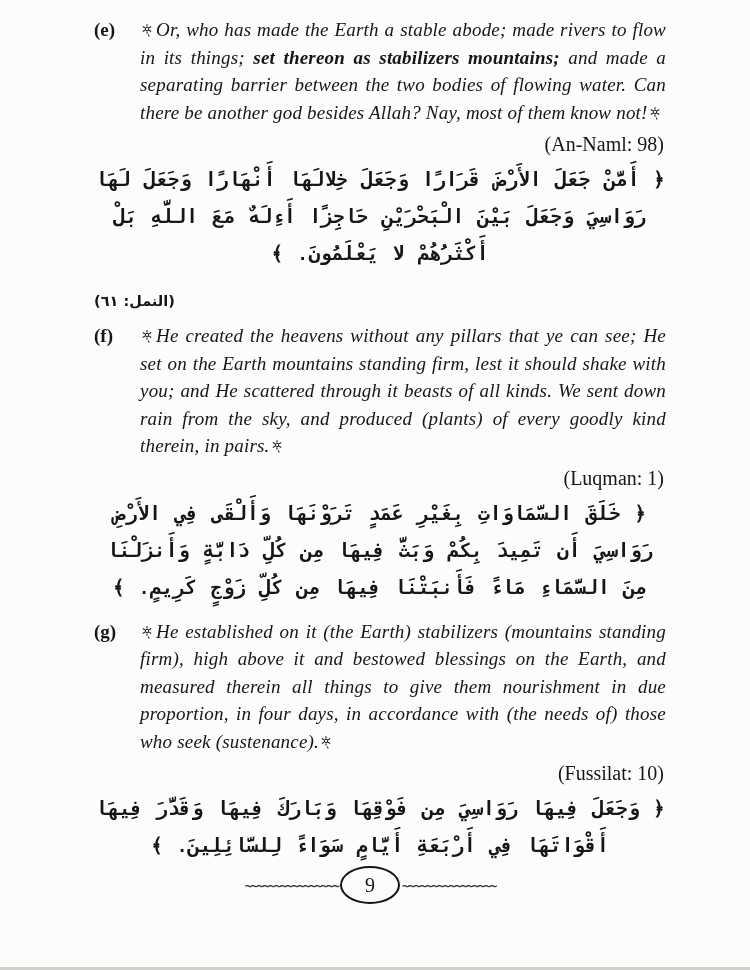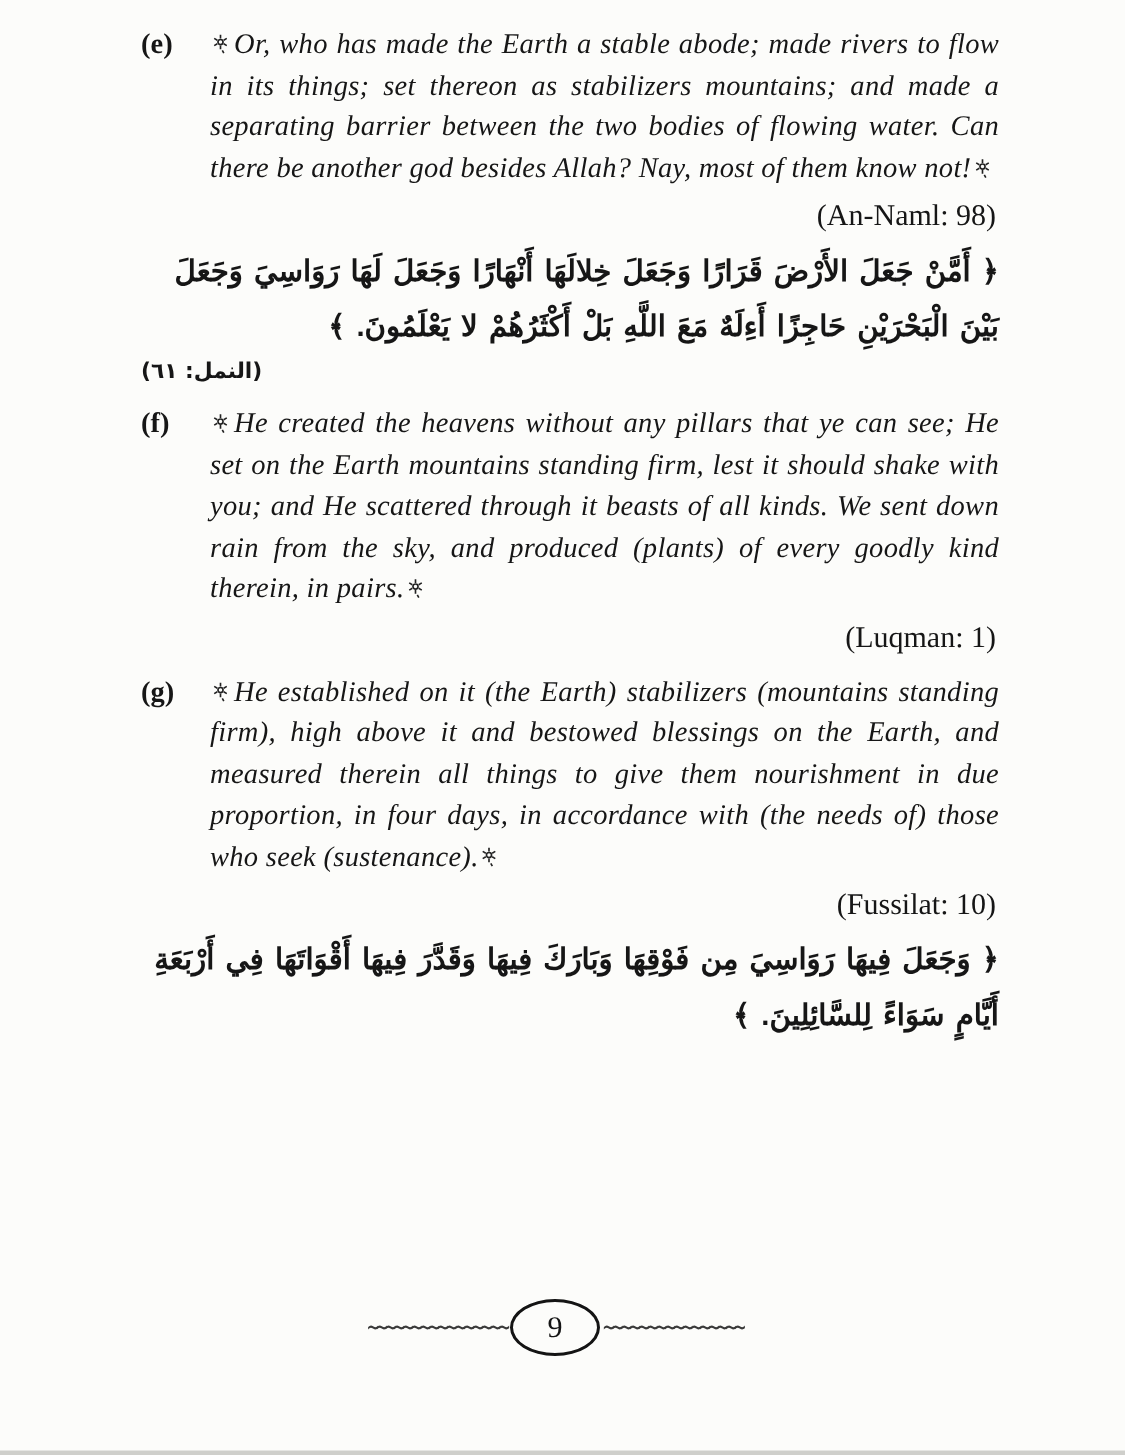--- a/index.html
+++ b/index.html
@@ -24,44 +24,44 @@
     width: 46px; flex-shrink: 0;
     font-weight: bold; font-size: 19px; line-height: 27px;
   }
   .eng-text {
     flex: 1;
     font-style: italic;
     font-size: 19px; line-height: 27.5px;
     text-align: justify;
     letter-spacing: 0.2px;
   }
-  .eng-bold { font-weight: normal; }
+  .eng-bold { font-weight: bold; }
   .orn { display: inline-block; vertical-align: -1px; margin: 0 3px 0 1px; }
   .orn svg { display: block; }
   .eng-ref {
     text-align: right;
     font-size: 20px; line-height: 26px;
     margin: 5px 2px 6px 0;
   }
   .arabic {
     direction: rtl;
-    font-family: Liberation Sans, sans-serif;
+    font-family: Liberation Mono, monospace;
     font-weight: bold;
     font-size: 19.5px; line-height: 37px;
-    text-align: right;
+    text-align: center;
     margin-top: 4px;
     word-spacing: 2px;
   }
   .arabic-ref {
     direction: rtl;
     font-family: "DejaVu Sans", sans-serif;
     font-weight: bold;
     font-size: 14.5px; line-height: 22px;
     text-align: left;
-    margin: 0 0 6px 0;
+    margin: 16px 0 6px 0;
   }
   .footer {
     position: absolute;
     left: 0; right: 10px; top: 866px;
     display: flex; justify-content: center; align-items: center;
   }
   .squiggle {
     font-family: "DejaVu Sans Mono", monospace;
     font-size: 13px; letter-spacing: -2px;
     color: #3a3a3a;
@@ -112,20 +112,21 @@
                 <path d="M6 1.2v2.4M6 8.4v2.4M1.8 3.6l2.1 1.2M10.2 3.6L8.1 4.8M1.8 8.4l2.1-1.2M10.2 8.4L8.1 7.2M7.2 11.6l1 1.8"></path>
               </g>
             </svg></span><span>He created the heavens without any pillars that ye can see; He set on the Earth mountains standing firm, lest it should shake with you; and He scattered through it beasts of all kinds. We sent down rain from the sky, and produced (plants) of every goodly kind therein, in pairs.</span><span class="eng-bold"></span><span></span><span class="orn"><svg width="12" height="14" viewBox="0 0 12 14">
               <g stroke="#222" stroke-width="1.1" fill="none">
                 <circle cx="6" cy="6" r="1.7"></circle>
                 <path d="M6 1.2v2.4M6 8.4v2.4M1.8 3.6l2.1 1.2M10.2 3.6L8.1 4.8M1.8 8.4l2.1-1.2M10.2 8.4L8.1 7.2M7.2 11.6l1 1.8"></path>
               </g>
             </svg></span></div>
     </div>
     <div class="eng-ref">(Luqman: 1)</div>
+    <div class="arabic" dir="rtl">﴿ خَلَقَ السَّمَاوَاتِ بِغَيْرِ عَمَدٍ تَرَوْنَهَا وَأَلْقَى فِي الأَرْضِ رَوَاسِيَ أَن تَمِيدَ بِكُمْ وَبَثَّ فِيهَا مِن كُلِّ دَابَّةٍ وَأَنزَلْنَا مِنَ السَّمَاءِ مَاءً فَأَنبَتْنَا فِيهَا مِن كُلِّ زَوْجٍ كَرِيمٍ. ﴾</div>
   </div>
 
   <div class="section">
     <div class="eng-row">
       <div class="sec-label">(g)</div>
       <div class="eng-text"><span class="orn"><svg width="12" height="14" viewBox="0 0 12 14">
               <g stroke="#222" stroke-width="1.1" fill="none">
                 <circle cx="6" cy="6" r="1.7"></circle>
                 <path d="M6 1.2v2.4M6 8.4v2.4M1.8 3.6l2.1 1.2M10.2 3.6L8.1 4.8M1.8 8.4l2.1-1.2M10.2 8.4L8.1 7.2M7.2 11.6l1 1.8"></path>
               </g>

